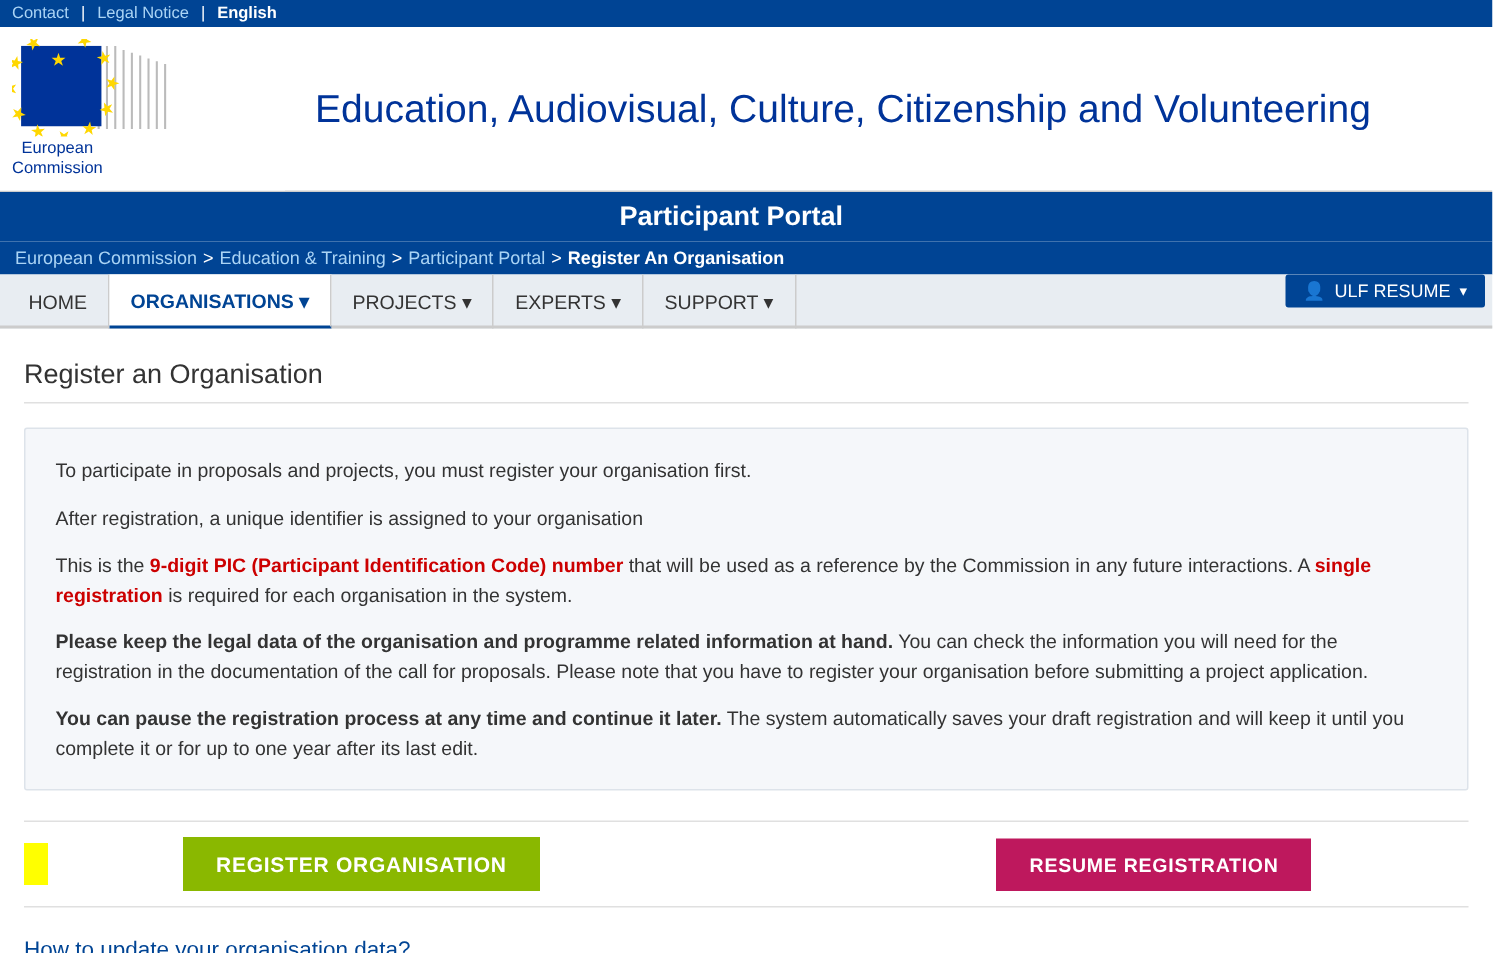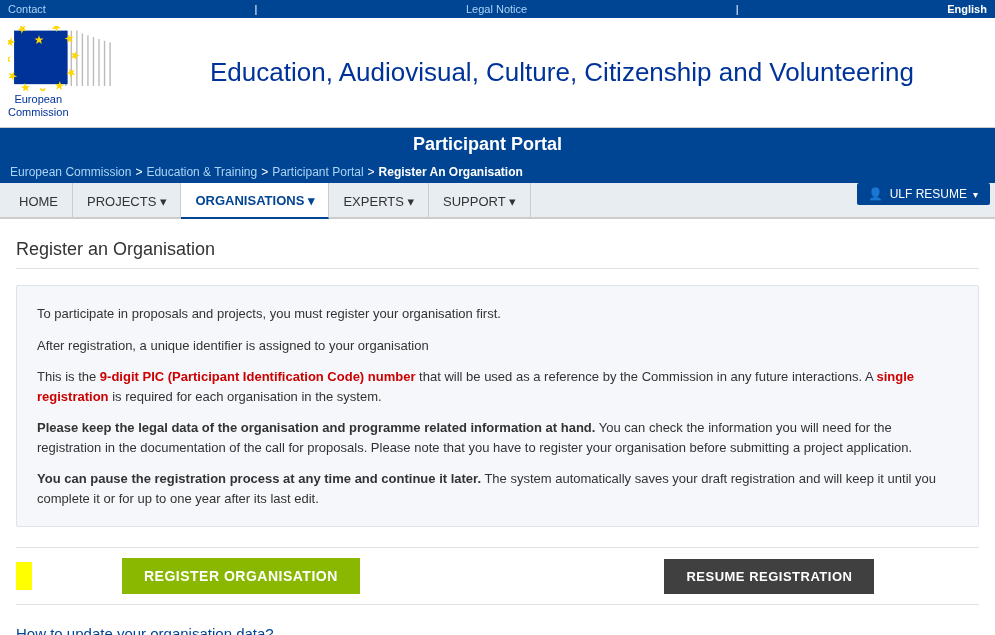--- a/index.html
+++ b/index.html
@@ -8,21 +8,21 @@
     
     .top-bar {
       background: #004494;
       color: #fff;
       font-size: 11px;
       padding: 2px 8px;
       text-align: right;
       height: 18px;
       display: flex;
       align-items: center;
-      justify-content: space-between;
+      justify-content: flex-start;
       gap: 8px;
     }
     .top-bar a { color: #aad4f5; text-decoration: none; font-size: 11px; }
     .top-bar .lang-active { color: #fff; font-weight: bold; }
 
     
     .header {
       display: flex;
       align-items: stretch;
       background: #fff;
@@ -184,21 +184,21 @@
       background: #ffff00;
       margin-right: 0;
     }
     .resume-area {
       flex: 1;
       display: flex;
       justify-content: center;
       margin-left: 200px;
     }
     .btn-resume {
-      background: #404040;
+      background: #be185d;
       color: #fff;
       font-size: 13px;
       font-weight: bold;
       padding: 10px 22px;
       border: none;
       cursor: pointer;
       text-transform: uppercase;
       letter-spacing: 0.5px;
     }
 
@@ -277,22 +277,22 @@
   <span>&gt;</span>
   <a href="#">Education &amp; Training</a>
   <span>&gt;</span>
   <a href="#">Participant Portal</a>
   <span>&gt;</span>
   <span class="breadcrumb-current">Register An Organisation</span>
 </div>
 
 <div class="nav-bar">
   <a class="nav-item">HOME</a>
+  <a class="nav-item active">ORGANISATIONS ▾</a>
   <a class="nav-item">PROJECTS ▾</a>
-  <a class="nav-item active">ORGANISATIONS ▾</a>
   <a class="nav-item">EXPERTS ▾</a>
   <a class="nav-item">SUPPORT ▾</a>
   <div class="nav-spacer"></div>
   <div class="user-badge">
     <span>👤</span>
     <span>ULF RESUME</span>
     <span class="dropdown-arrow">▾</span>
   </div>
 </div>
 

